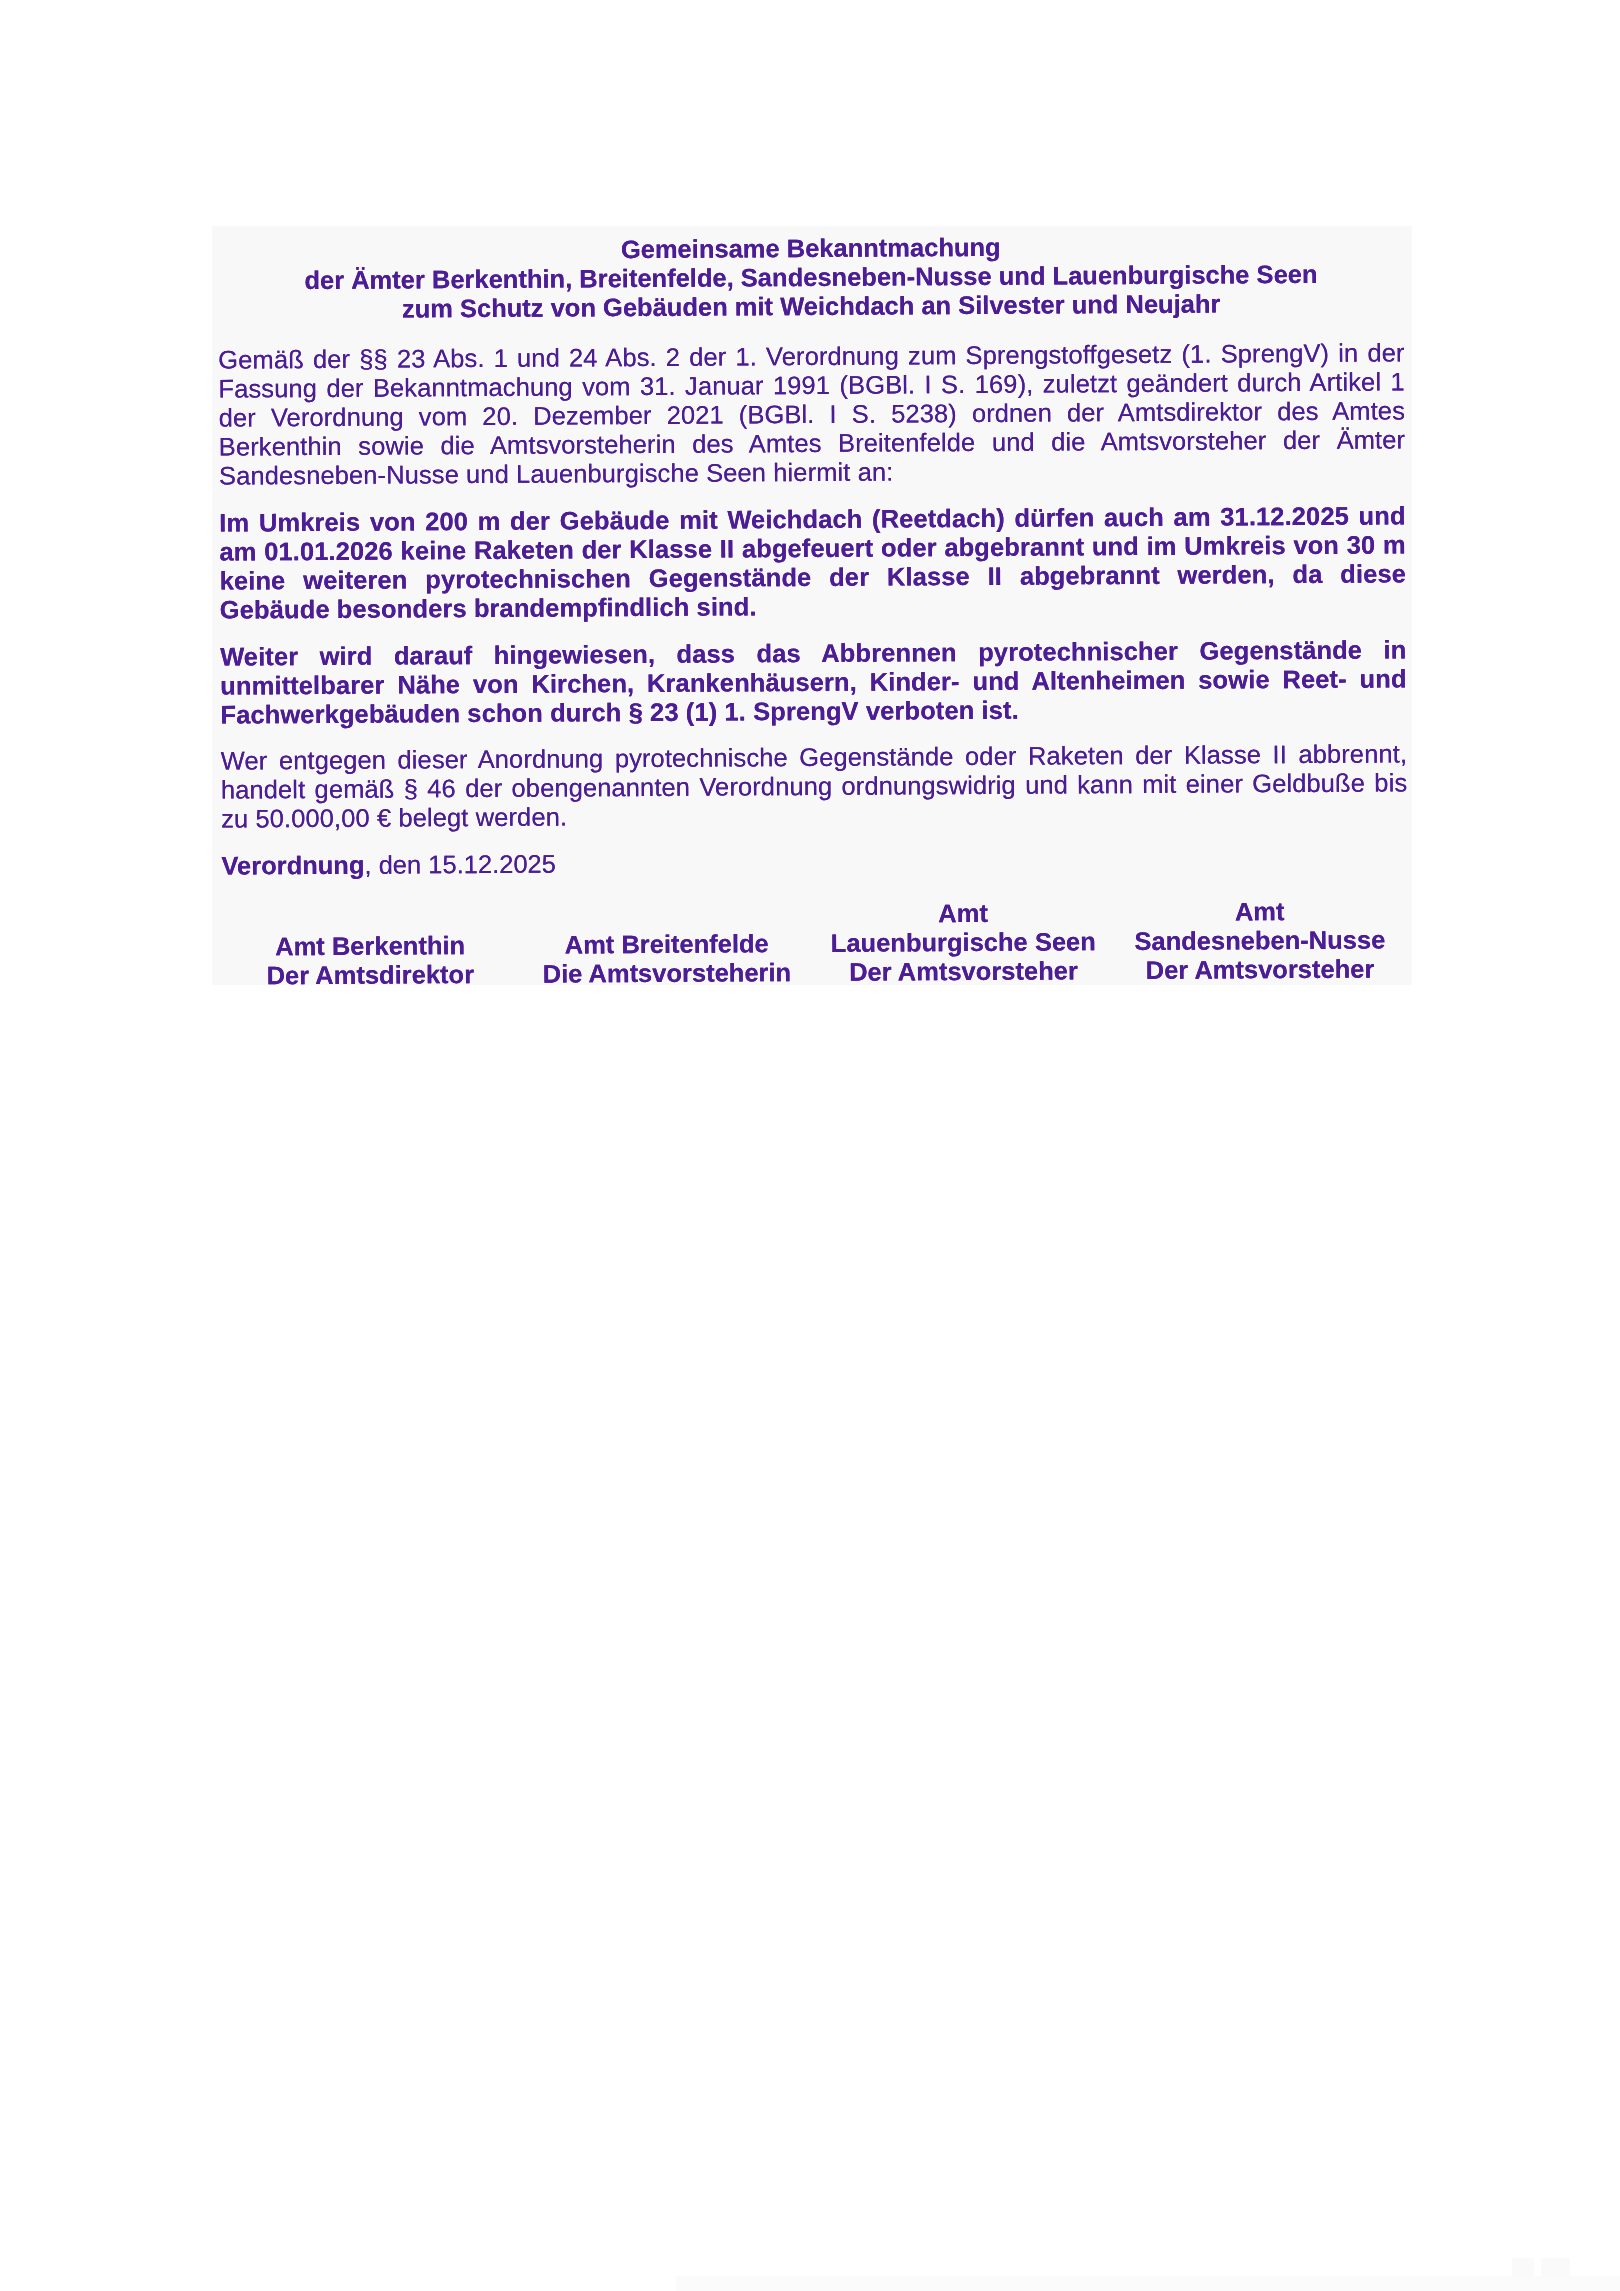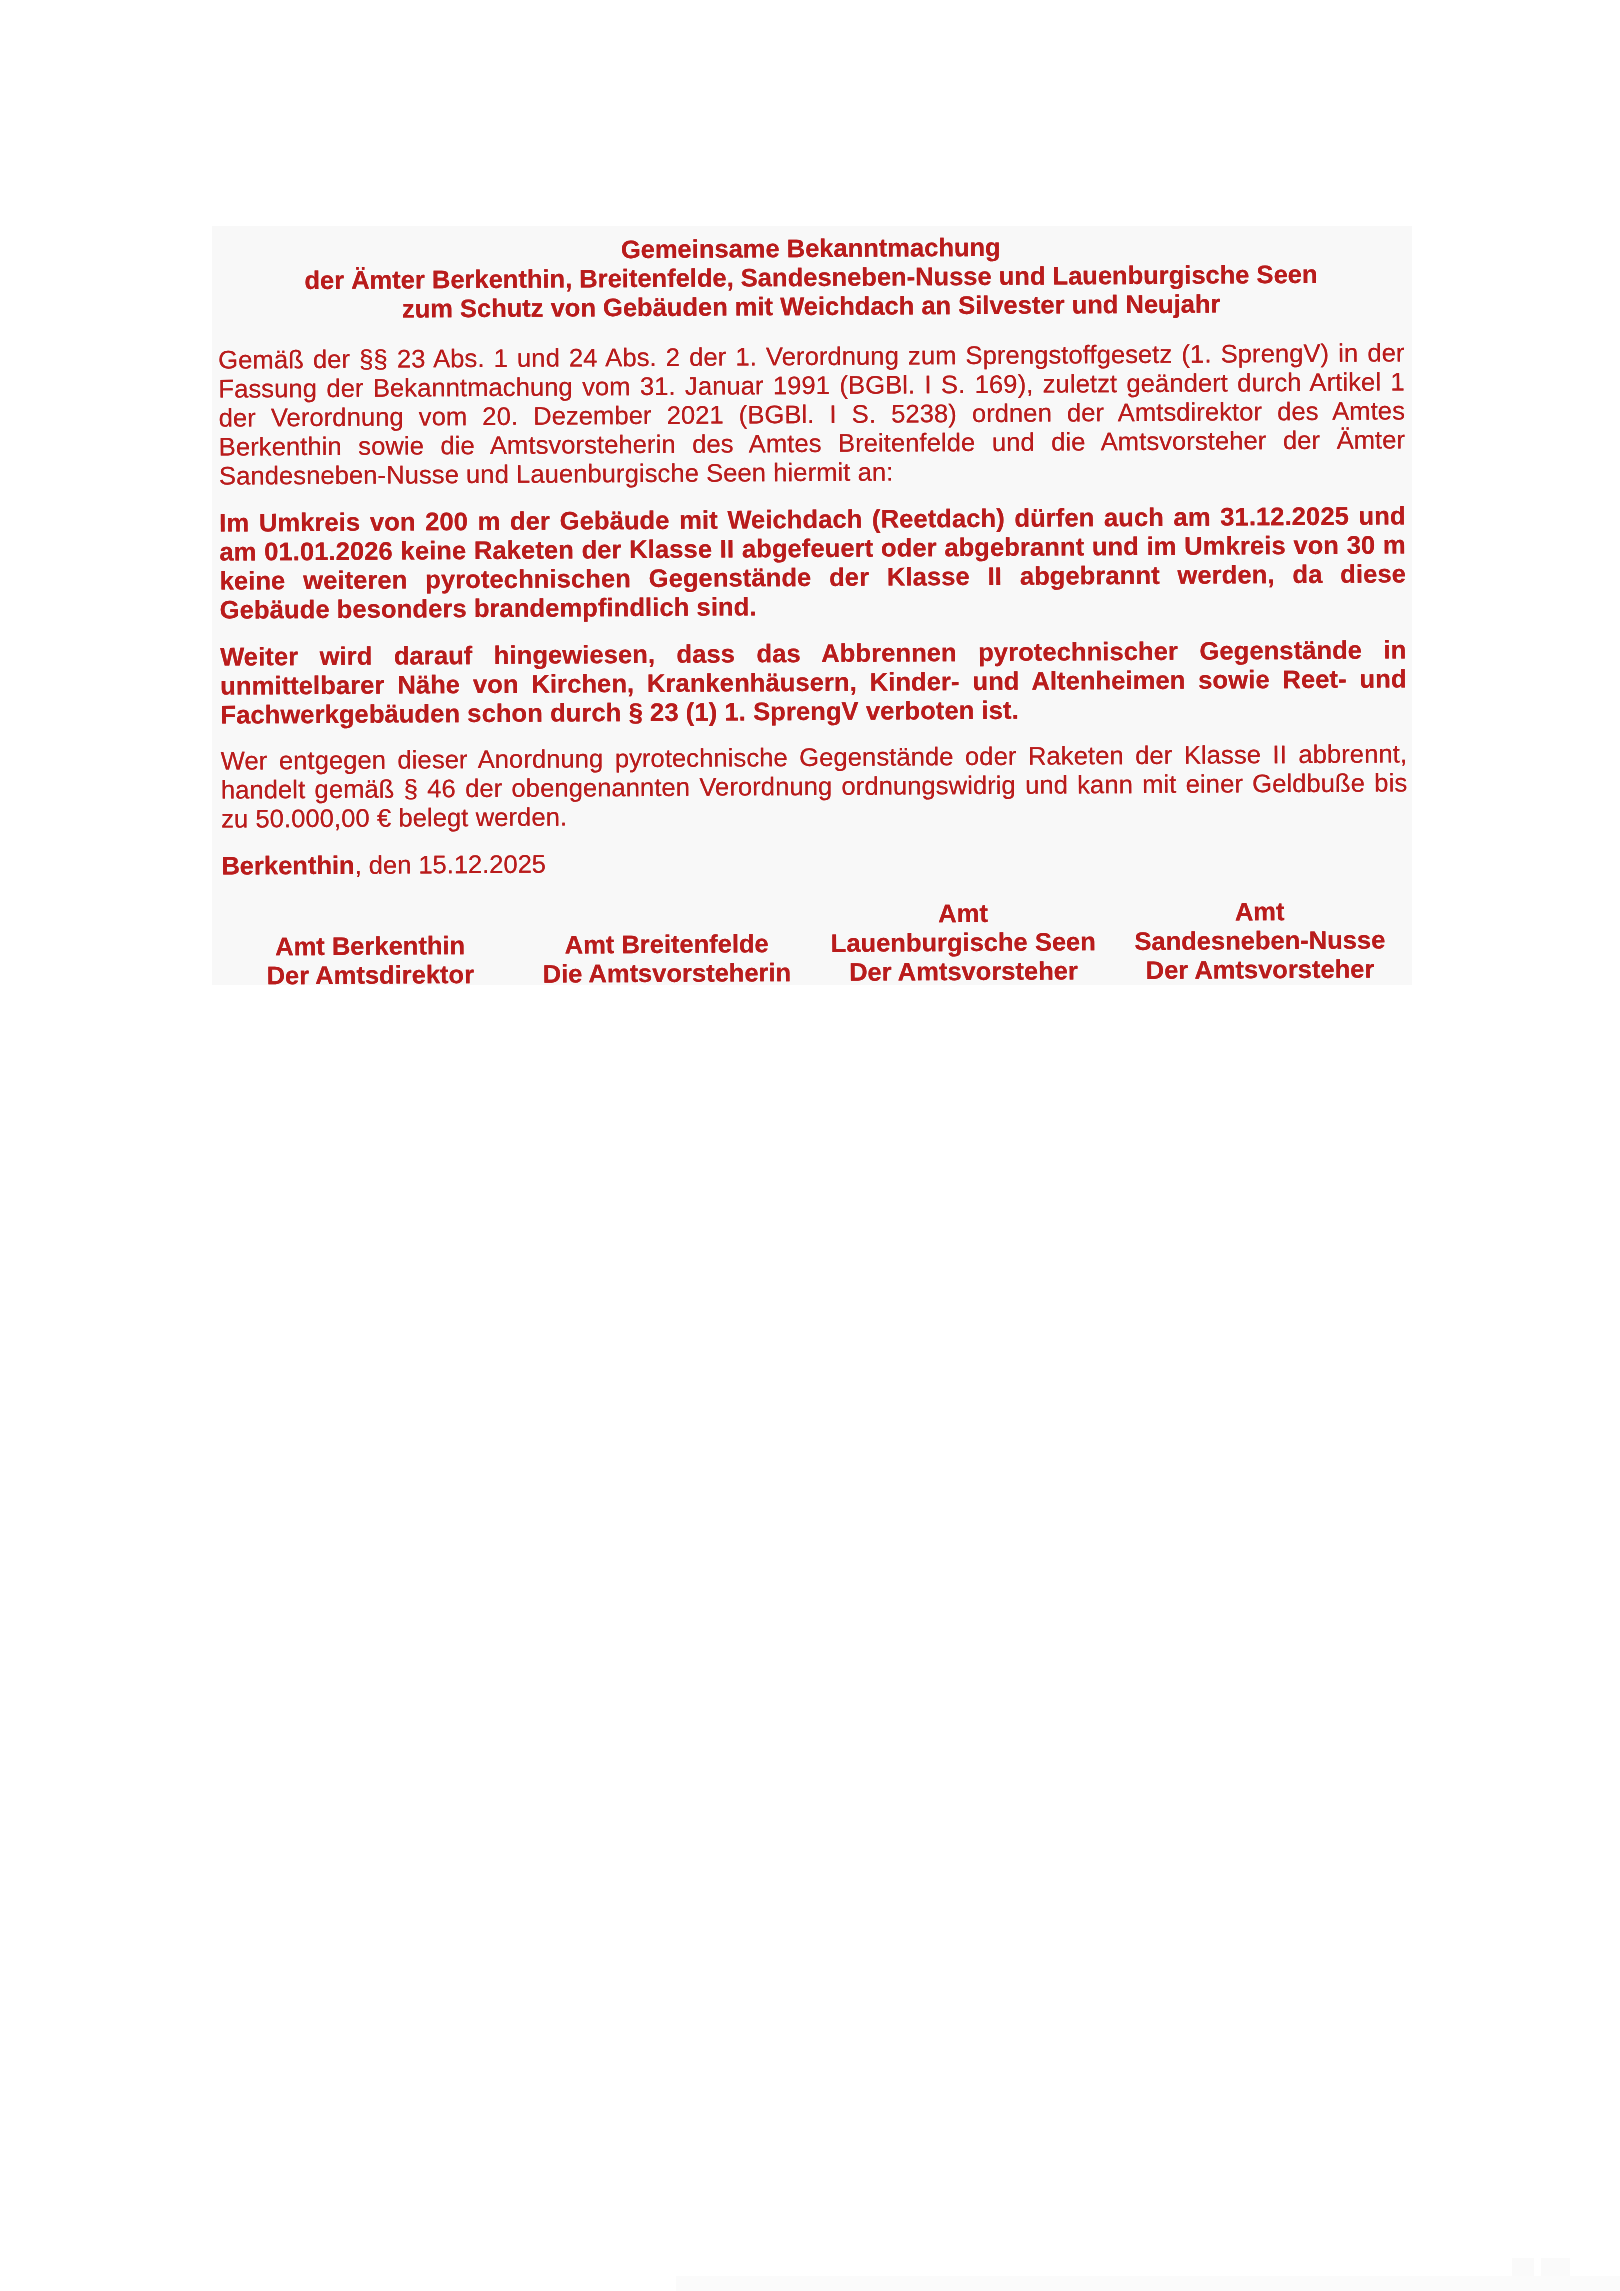--- a/index.html
+++ b/index.html
@@ -7,21 +7,21 @@
     padding: 0;
     background: #ffffff;
   }
   .page {
     position: relative;
     width: 1620px;
     height: 2292px;
     background: #ffffff;
     overflow: hidden;
     font-family: "Liberation Sans", sans-serif;
-    color: #b91c1c;
+    color: #4c1d95;
   }
   .scan {
     position: absolute;
     left: 212px;
     top: 226px;
     width: 1200px;
     height: 759px;
     background: #f8f8f8;
   }
   .scan-inner {
@@ -114,21 +114,21 @@
       </div>
 
       <p class="para">Gemäß der §§ 23 Abs. 1 und 24 Abs. 2 der 1. Verordnung zum Sprengstoffgesetz (1. SprengV) in der Fassung der Bekanntmachung vom 31. Januar 1991 (BGBl. I S. 169), zuletzt geändert durch Artikel 1 der Verordnung vom 20. Dezember 2021 (BGBl. I S. 5238) ordnen der Amtsdirektor des Amtes Berkenthin sowie die Amtsvorsteherin des Amtes Breitenfelde und die Amtsvorsteher der Ämter Sandesneben-Nusse und Lauenburgische Seen hiermit an:</p>
 
       <p class="para bold">Im Umkreis von 200 m der Gebäude mit Weichdach (Reetdach) dürfen auch am 31.12.2025 und am 01.01.2026 keine Raketen der Klasse II abgefeuert oder abgebrannt und im Umkreis von 30 m keine weiteren pyrotechnischen Gegenstände der Klasse II abgebrannt werden, da diese Gebäude besonders brandempfindlich sind.</p>
 
       <p class="para bold">Weiter wird darauf hingewiesen, dass das Abbrennen pyrotechnischer Gegenstände in unmittelbarer Nähe von Kirchen, Krankenhäusern, Kinder- und Altenheimen sowie Reet- und Fachwerkgebäuden schon durch § 23 (1) 1. SprengV verboten ist.</p>
 
       <p class="para">Wer entgegen dieser Anordnung pyrotechnische Gegenstände oder Raketen der Klasse II abbrennt, handelt gemäß § 46 der obengenannten Verordnung ordnungswidrig und kann mit einer Geldbuße bis zu 50.000,00 € belegt werden.</p>
 
-      <p class="dateline"><span class="place">Berkenthin</span><span>, den 15.12.2025</span></p>
+      <p class="dateline"><span class="place">Verordnung</span><span>, den 15.12.2025</span></p>
 
       <div class="signatures">
         <div class="sig-col">
 
           <div class="sig-line">Amt Berkenthin</div>
           <div class="sig-line">Der Amtsdirektor</div>
         </div>
         <div class="sig-col">
 
           <div class="sig-line">Amt Breitenfelde</div>

